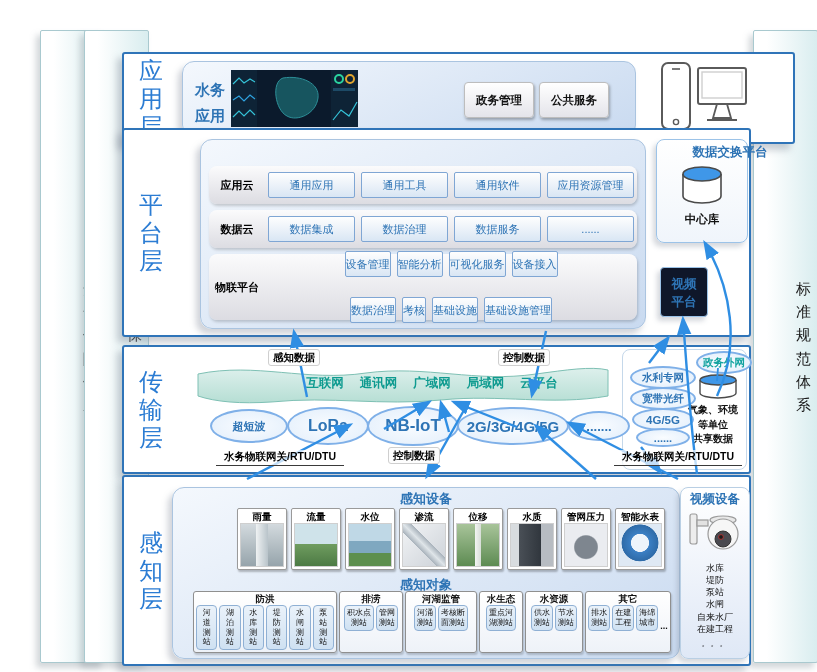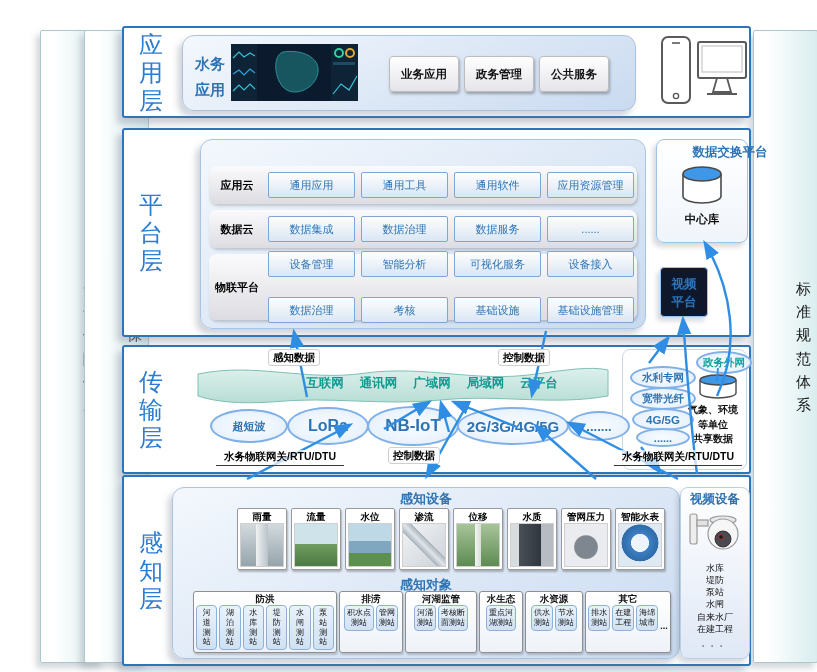--- a/index.html
+++ b/index.html
@@ -26,21 +26,21 @@
          display:flex;align-items:center;justify-content:center;
          font-size:11.5px;font-weight:bold;color:#111;}
   .ml{white-space:pre-line;}
   
   .prow{position:absolute;left:8px;width:428px;background:linear-gradient(#fbfbfc,#dcdce2);
         border-radius:8px;box-shadow:1px 2px 3px rgba(0,0,0,.18);display:flex;align-items:center;}
   .prow-label{width:56px;text-align:center;font-weight:bold;font-size:11px;color:#000;flex:none;}
   .pbtn{flex:1;height:24px;margin:0 3px;background:linear-gradient(#fefefe,#d9e6f4);
         border:1px solid #7fa6d4;border-radius:2px;color:#2e74b5;font-size:11px;
         display:flex;align-items:center;justify-content:center;white-space:nowrap;}
-  .pcol{flex:1;display:flex;flex-direction:column;gap:20px;}
+  .pcol{flex:1;display:flex;flex-direction:column;gap:20px;align-items:center;}
   .prowline{display:flex;}
   
   .chip{position:absolute;font-weight:bold;font-size:10.5px;color:#000;z-index:11;
         background:#fdfdfd;border:1px solid #cfcfcf;border-radius:3px;padding:0 4px;line-height:15px;}
   .gw{position:absolute;font-weight:bold;font-size:10.5px;color:#000;z-index:11;
       border-bottom:1.5px solid #3a3a3a;padding:0 8px 1px 8px;background:rgba(255,255,255,.7);}
   .cloud{position:absolute;background:radial-gradient(#f9fcff,#e2eefb);
          border:2px solid #7fb0e8;border-radius:50%;z-index:6;
          display:flex;align-items:center;justify-content:center;
          color:#2e74b5;font-weight:bold;white-space:nowrap;}
@@ -78,41 +78,40 @@
   <div class="vbar" style="left:40px;">
     <div class="vbar-label">安全保障体系</div>
   </div>
   <div class="vbar" style="left:84px;">
     <div class="vbar-label">安全保障体系</div>
   </div>
   <div class="vbar" style="left:753px;">
     <div class="vbar-label">标准规范体系</div>
   </div>
 
-  <div class="layer" style="top:26px;height:88px;">
+  <div class="layer" style="top:52px;height:88px;padding-left:44px;">
     <div class="layer-label" style="top:3px;">应用层</div>
     <div class="panel" style="left:58px;top:7px;width:452px;height:74px;">
       <div class="ml" style="position:absolute;left:12px;top:15px;font-size:15px;font-weight:bold;color:#2e74b5;line-height:1.75;">水务
 应用</div>
       <div style="position:absolute;left:48px;top:8px;">
         <svg width="127" height="57" viewBox="0 0 127 57">
           <rect width="127" height="57" fill="#0b1a2c"></rect>
           <rect x="0" y="0" width="26" height="57" fill="#0e2336"></rect>
           <polyline points="2,14 8,8 13,13 19,9 24,12" stroke="#35c3d8" stroke-width="1.2" fill="none"></polyline>
           <polyline points="2,30 8,26 13,31 19,25 24,29" stroke="#2fa3e0" stroke-width="1.2" fill="none"></polyline>
           <polyline points="2,47 8,41 13,46 19,40 24,45" stroke="#35c3d8" stroke-width="1.2" fill="none"></polyline>
           <path d="M52 8 C70 5 89 13 87 28 C85 44 66 52 56 46 C44 40 40 12 52 8 Z" fill="#17555f" stroke="#2d8f98" stroke-width="1"></path>
           <rect x="100" y="0" width="27" height="57" fill="#0e2336"></rect>
           <circle cx="108" cy="9" r="4" fill="none" stroke="#2bd4a0" stroke-width="2"></circle>
           <circle cx="119" cy="9" r="4" fill="none" stroke="#e0a52f" stroke-width="2"></circle>
           <rect x="102" y="18" width="22" height="3" fill="#1d4a66"></rect>
           <polyline points="102,50 110,40 118,46 126,32" stroke="#35c3d8" stroke-width="1.2" fill="none"></polyline>
         </svg>
       </div>
-      <div class="btn3d" style="left:206px;top:20px;width:68px;height:34px;">业务应用</div>
       <div class="btn3d" style="left:281px;top:20px;width:68px;height:34px;">政务管理</div>
       <div class="btn3d" style="left:356px;top:20px;width:68px;height:34px;">公共服务</div>
     </div>
     <div style="position:absolute;left:534px;top:6px;">
       <svg width="36" height="74" viewBox="0 0 36 74">
         <rect x="4" y="3" width="28" height="66" rx="6" fill="#fff" stroke="#5a5a5a" stroke-width="2"></rect>
         <line x1="14" y1="9" x2="22" y2="9" stroke="#5a5a5a" stroke-width="1.6"></line>
         <circle cx="18" cy="62" r="2.6" fill="none" stroke="#5a5a5a" stroke-width="1.4"></circle>
       </svg>
     </div>

